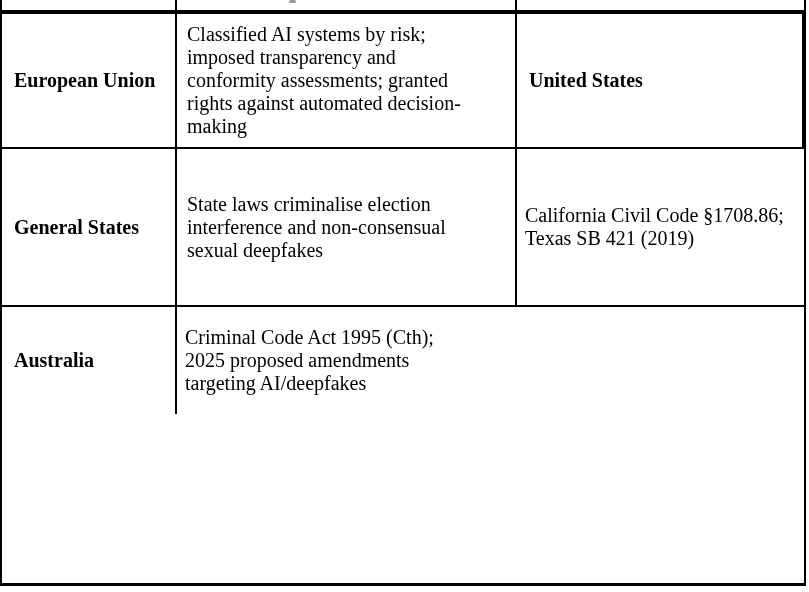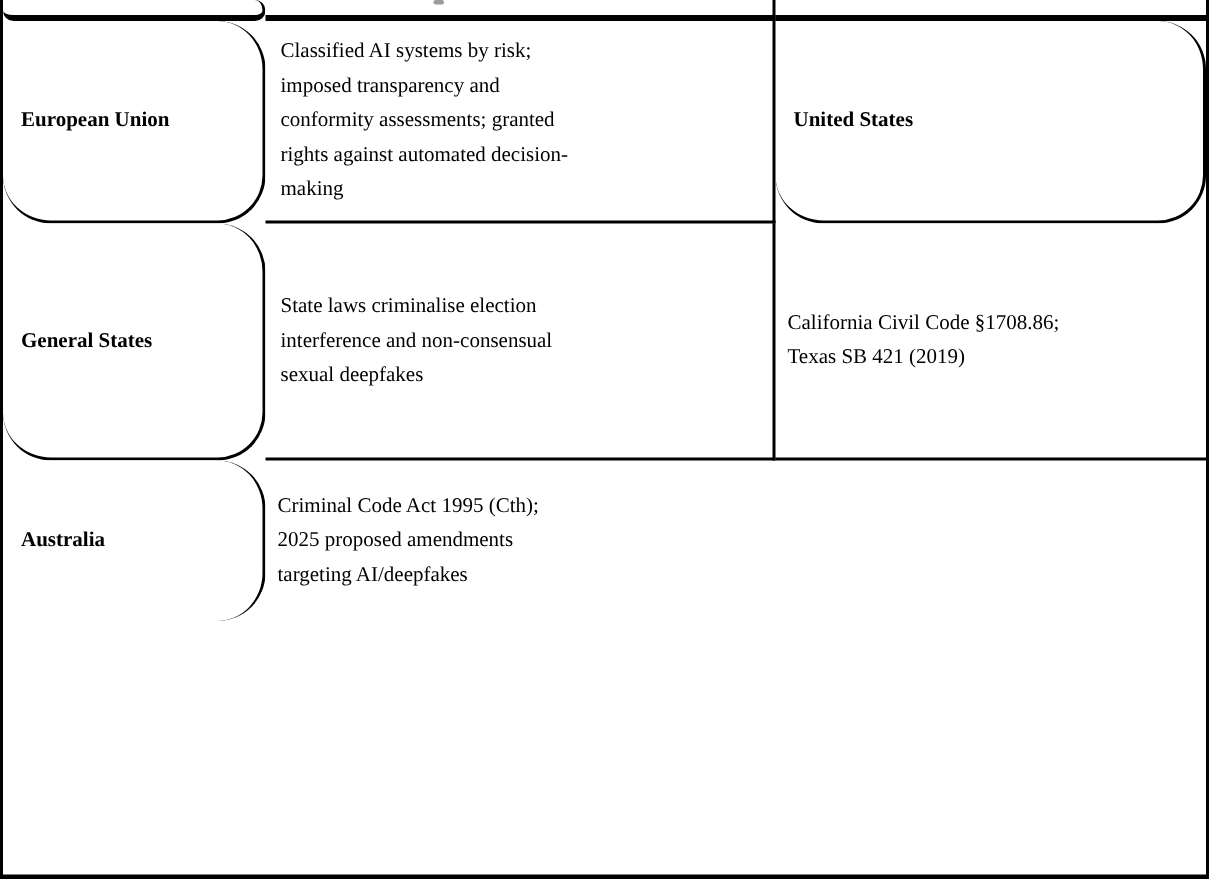--- a/index.html
+++ b/index.html
@@ -28,30 +28,29 @@
     border-bottom: 3px solid #000;
     display: grid;
     grid-template-columns: 175px 340px 287px;
     grid-template-rows: 14px 135px 158px 107px 169px;
     background: #ffffff;
   }
   .cell {
     box-sizing: border-box;
     display: flex;
     align-items: center;
-    font-size: 14px;
+    font-size: 20px;
     line-height: 23px;
     white-space: pre;
     overflow: hidden;
   }
   .c1 {
     border-right: 2px solid #000;
     font-weight: bold;
     padding-left: 12px;
-    border-radius: 32px;
   }
   .c2 {
     border-right: 2px solid #000;
     padding-left: 10px;
     padding-right: 2px;
   }
   .c3 {
     padding-left: 8px;
   }
   .rb-thick { border-bottom: 4px solid #000; }

